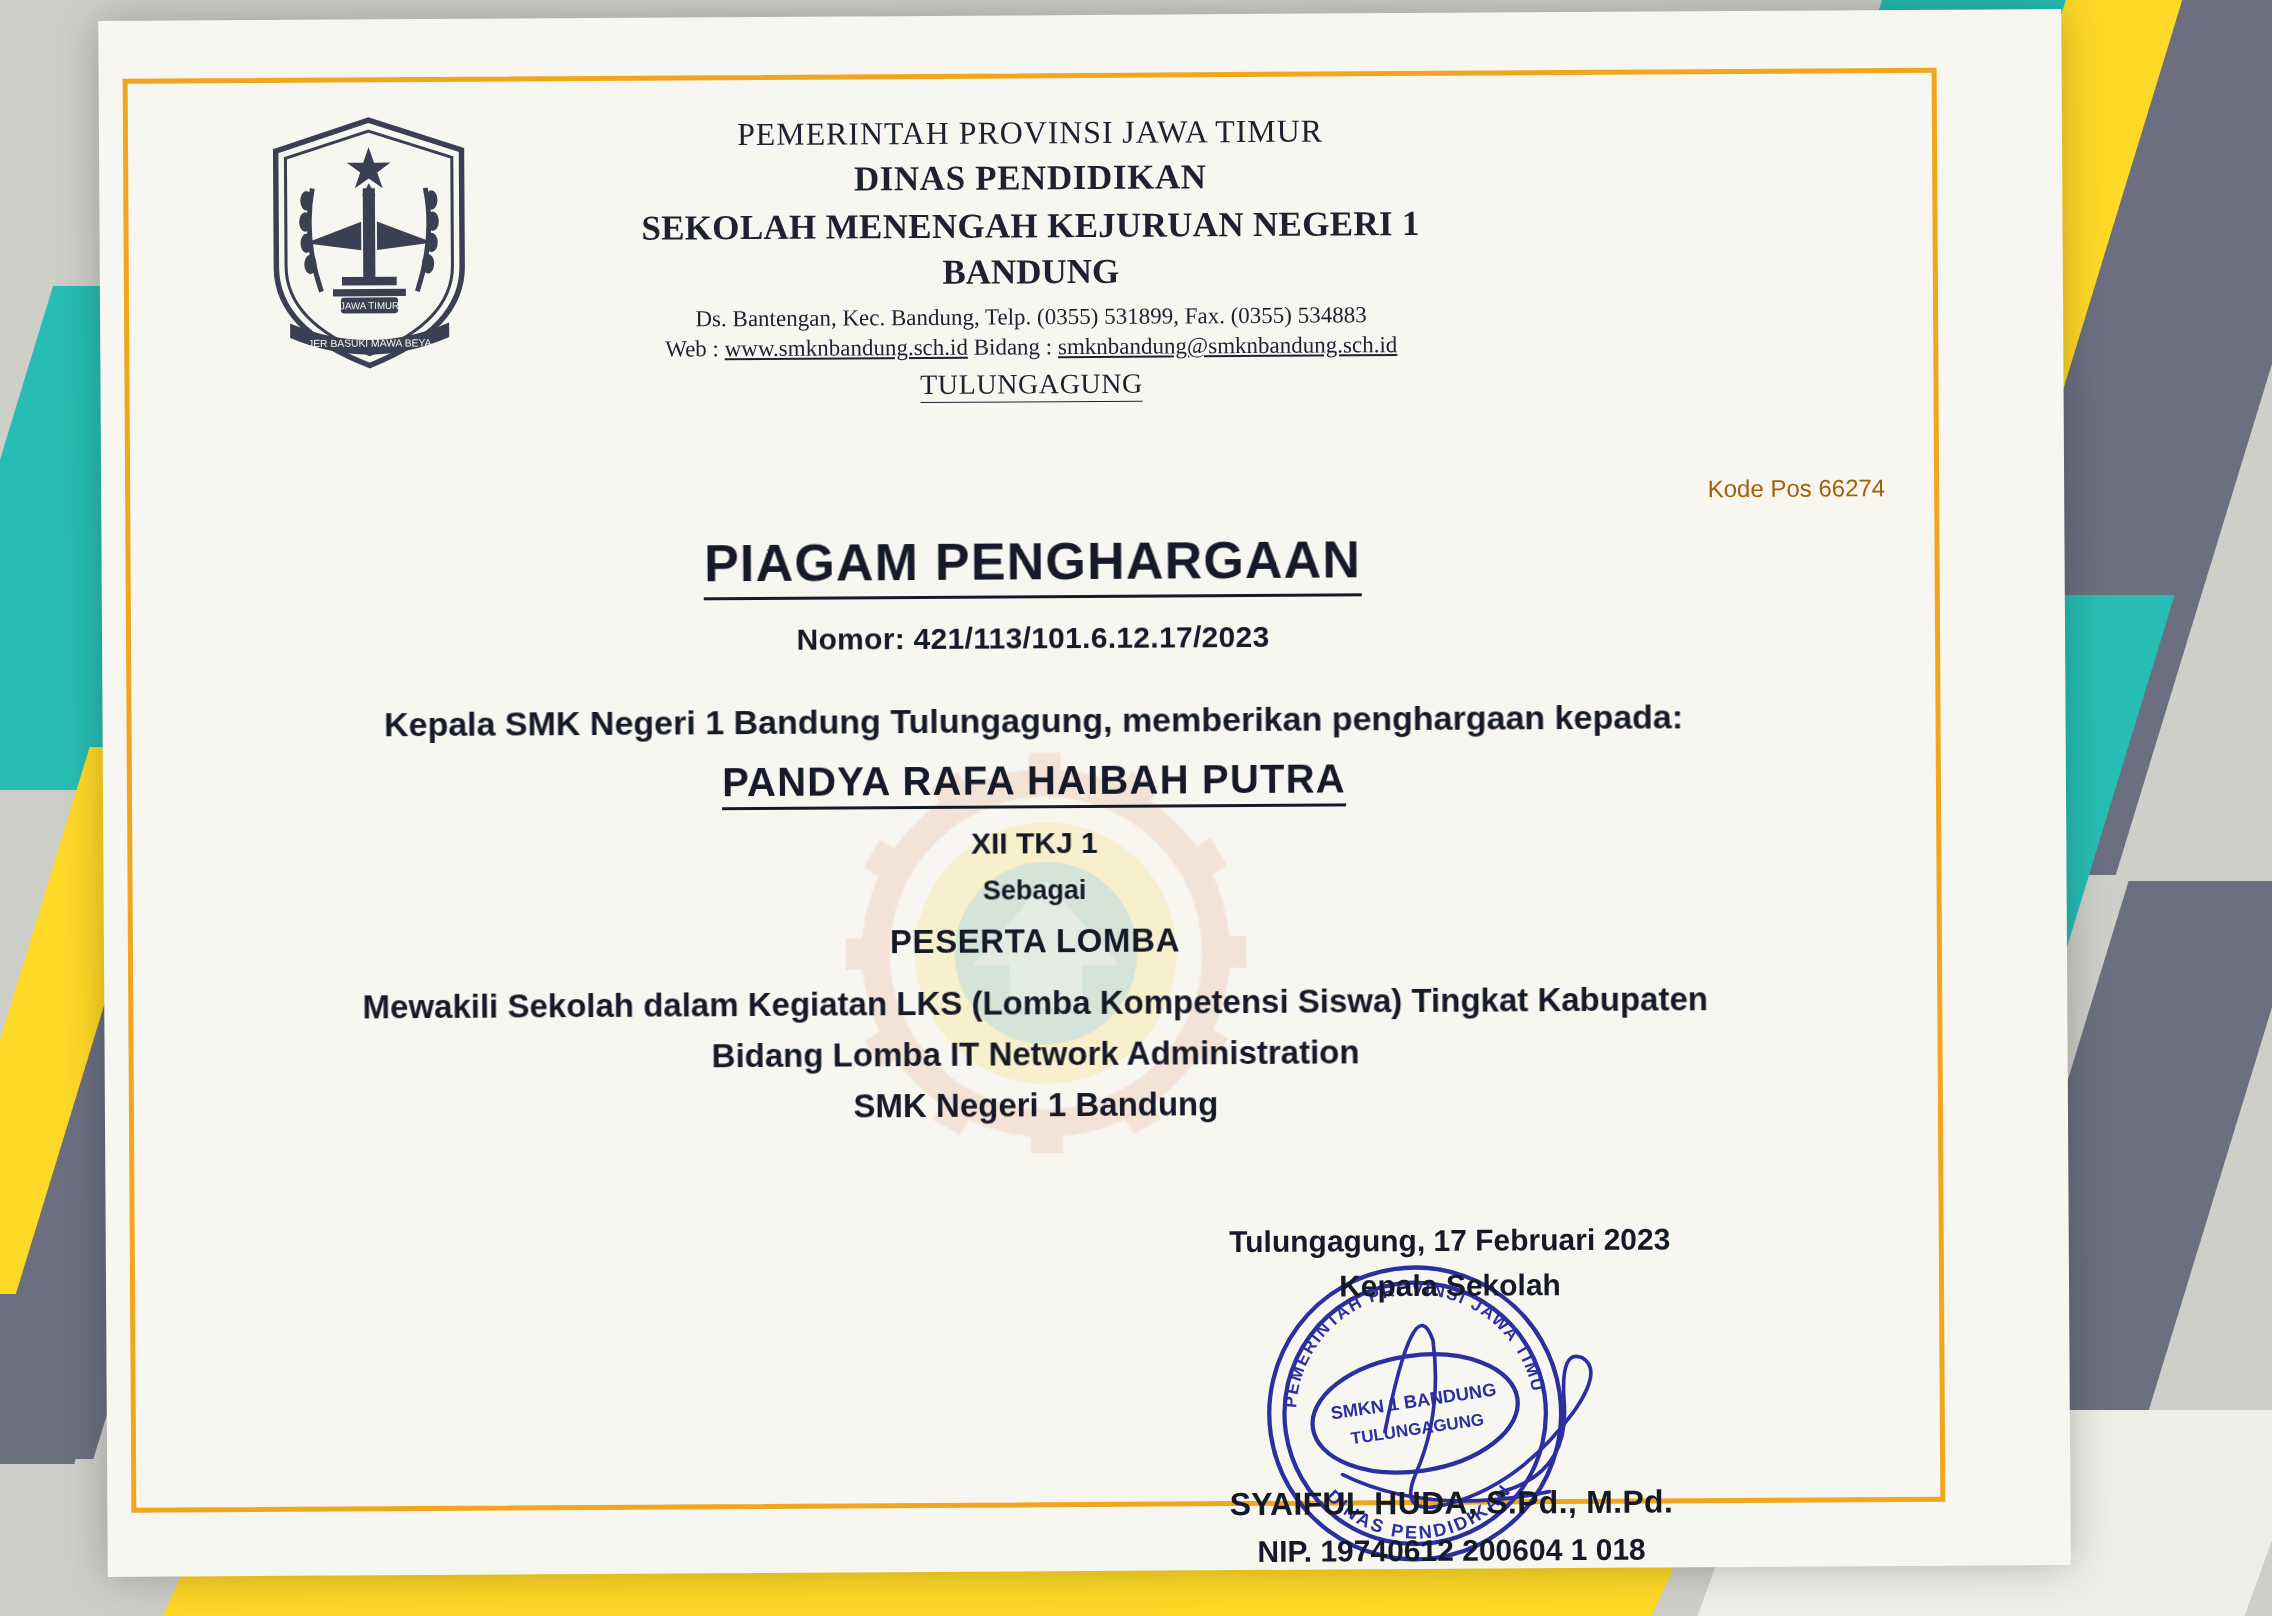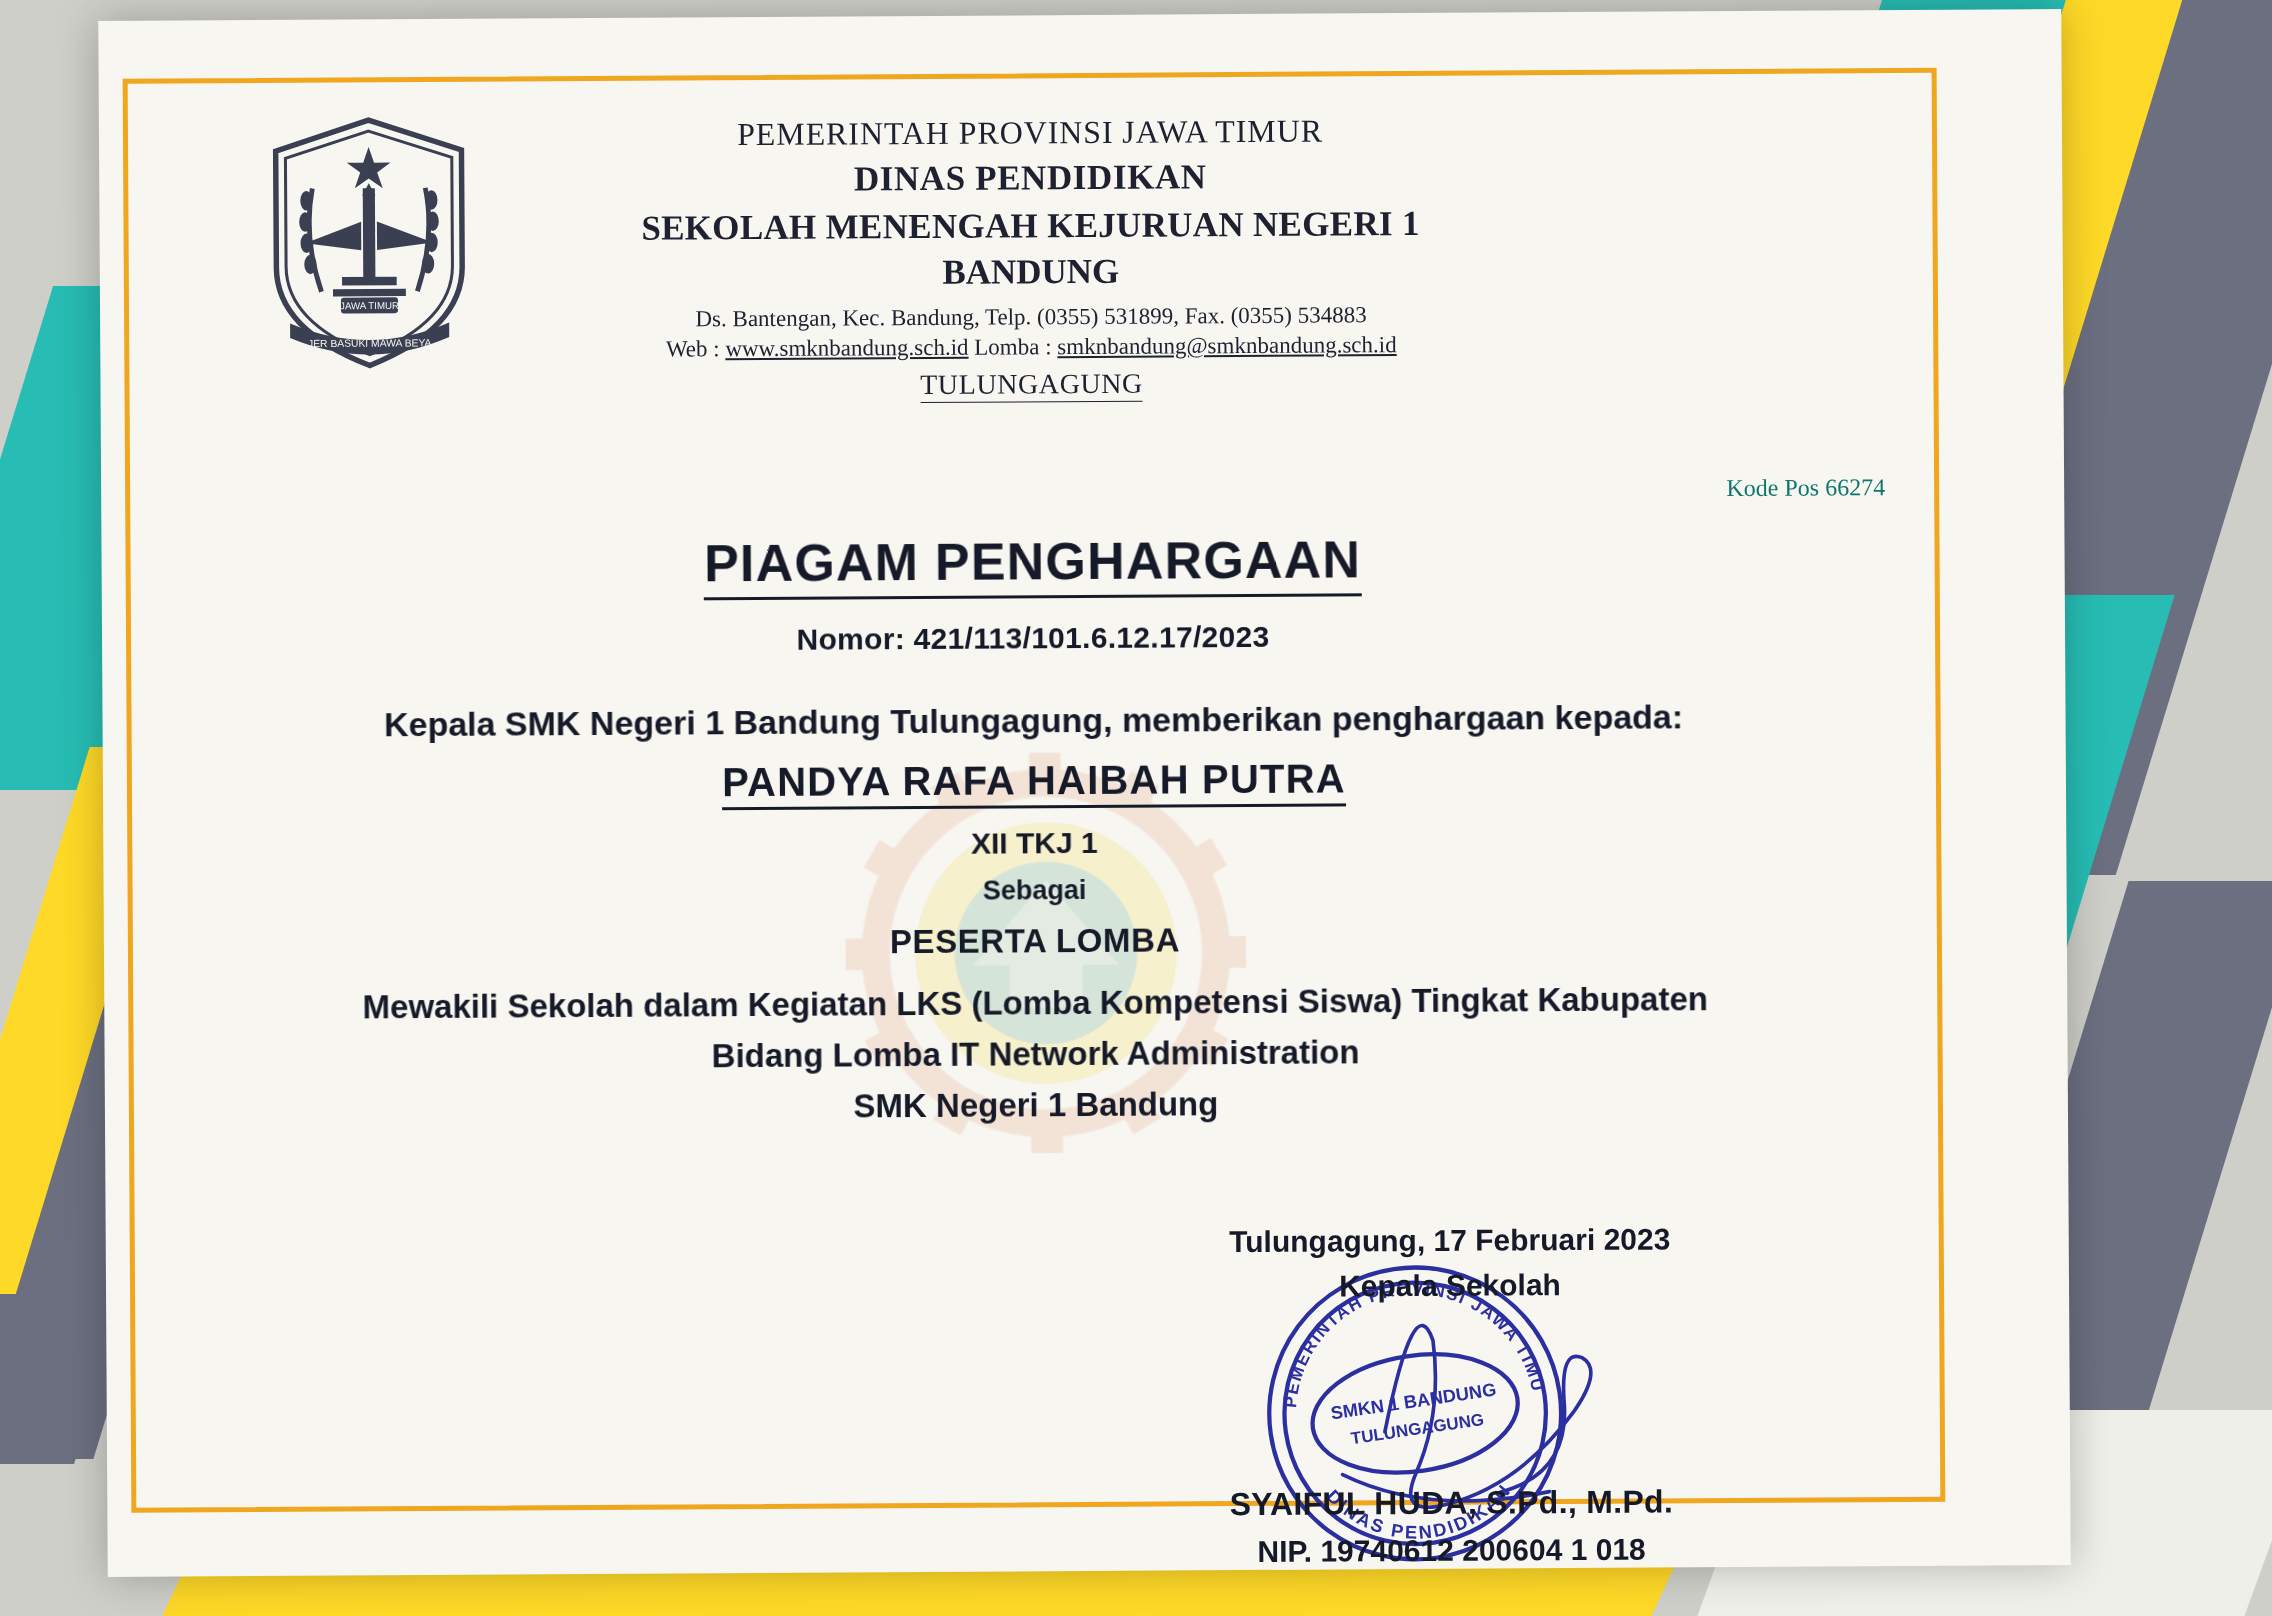--- a/index.html
+++ b/index.html
@@ -131,23 +131,23 @@
     margin-top: 7.3px;
     display: inline-block;
     border-bottom: 1.8px solid #1d2130;
     padding-bottom: 1.2px;
     letter-spacing: 0.6px;
   }
   .kodepos {
     position: absolute;
     right: 49px;
     top: 401px;
-    font-family: Liberation Serif, serif;
+    font-family: Liberation Sans, sans-serif;
     font-size: 24px;
-    color: #0f766e;
+    color: #a16207;
   }
 
   
   .emblem {
     position: absolute;
     left: 140px;
     top: 33px;
     width: 201px;
     height: 255px;
   }
@@ -317,21 +317,21 @@
           </svg>
         </div>
 
         <div class="header">
           <div class="h-line1">PEMERINTAH PROVINSI JAWA TIMUR</div>
           <div class="h-line2">DINAS PENDIDIKAN</div>
           <div class="h-line3">SEKOLAH MENENGAH KEJURUAN NEGERI 1</div>
           <div class="h-line4">BANDUNG</div>
           <div class="h-addr">Ds. Bantengan, Kec. Bandung, Telp. (0355)  531899, Fax. (0355) 534883</div>
           <div class="h-web">
-            <span>Web : </span><span class="u">www.smknbandung.sch.id</span><span> Lomba : </span><span class="u">smknbandung@smknbandung.sch.id</span>
+            <span>Web : </span><span class="u">www.smknbandung.sch.id</span><span> Bidang : </span><span class="u">smknbandung@smknbandung.sch.id</span>
           </div>
           <div><span class="h-city">TULUNGAGUNG</span></div>
         </div>
 
         <div class="kodepos">Kode Pos 66274</div>
 
         <div class="watermark">
           <svg viewBox="0 0 900 760" width="547" height="462">
             <g transform="translate(450,360)">
               <g fill="#e8a98a" opacity="0.55">

